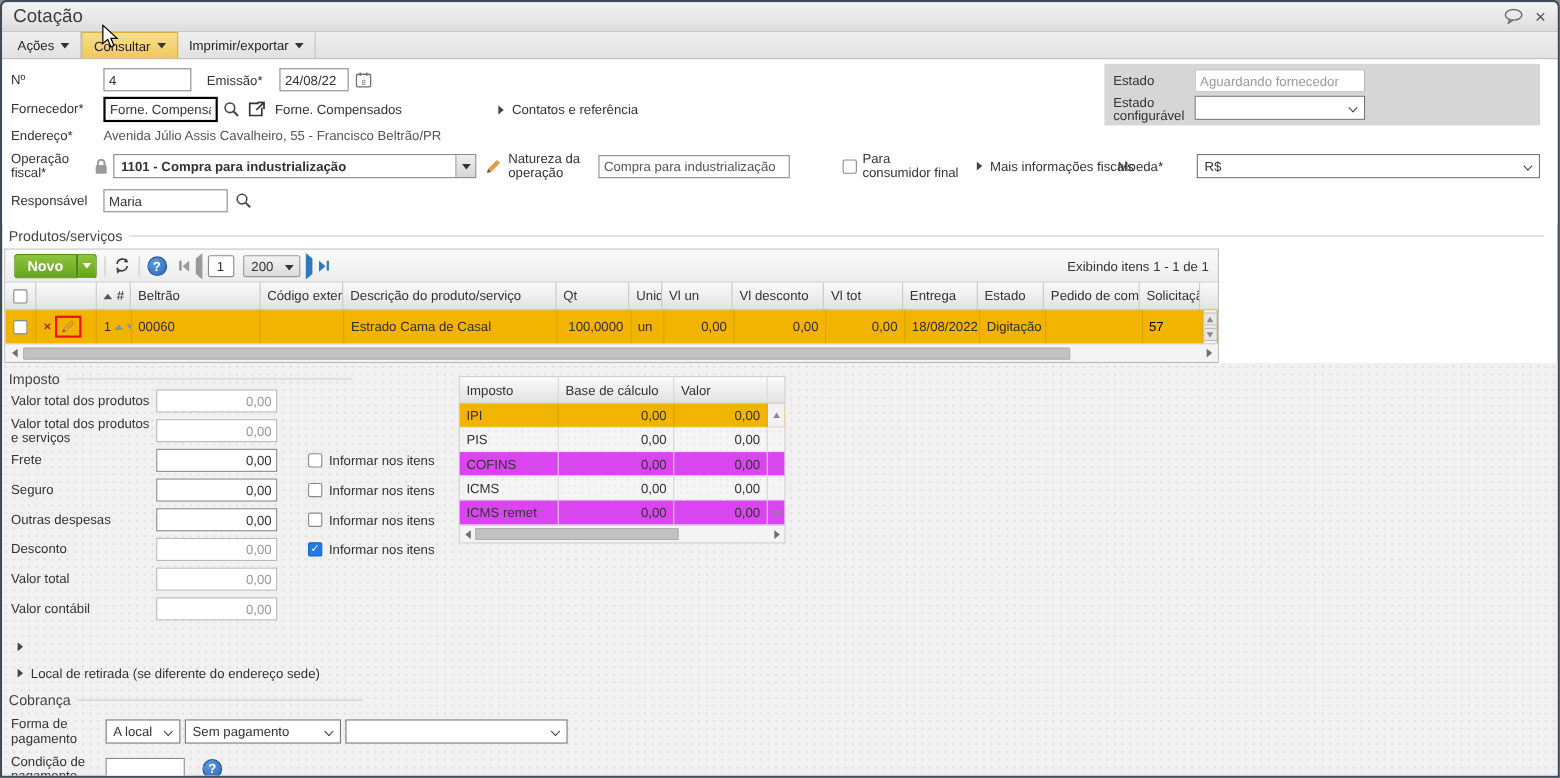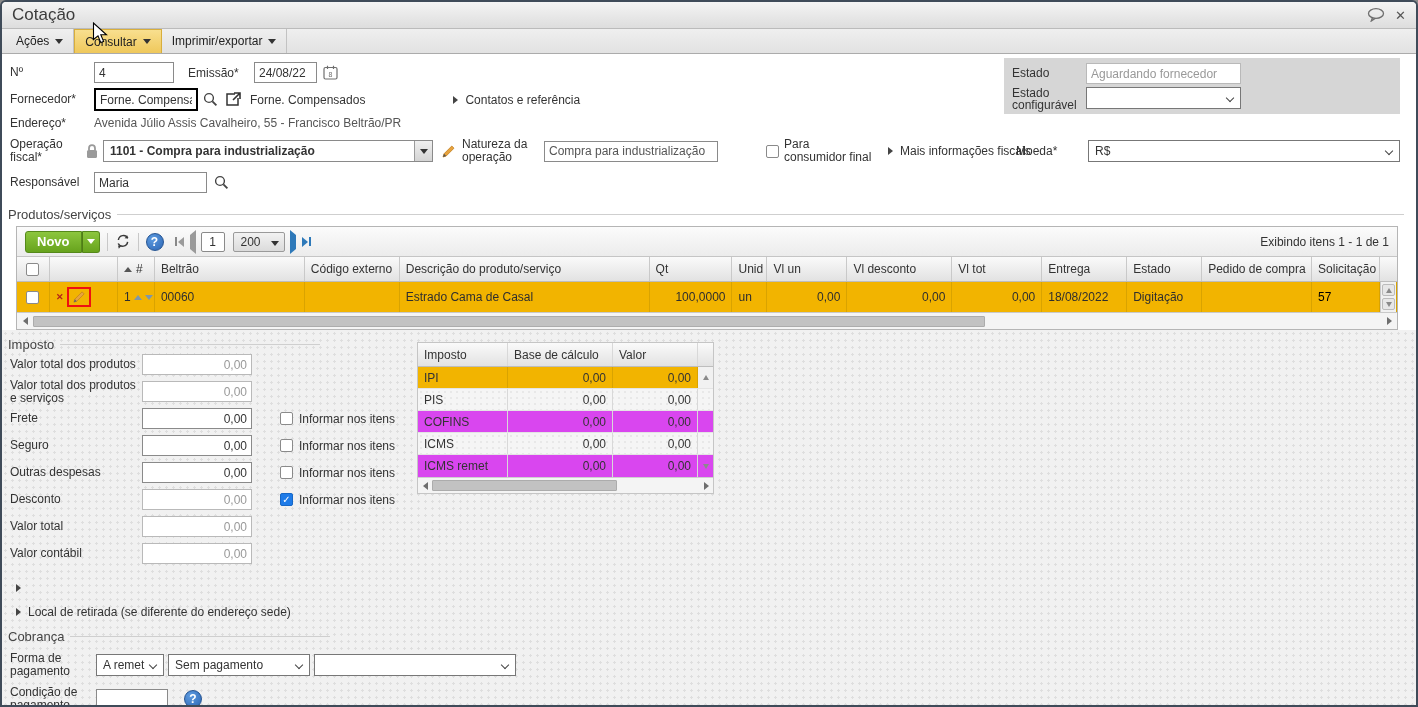--- a/index.html
+++ b/index.html
@@ -39,21 +39,21 @@
   .e-label { width:74px; flex-shrink:0; line-height:12px; padding-top:4px; }
 
   .moeda-group { position:absolute; right:16px; display:flex; align-items:center; }
 
   
   .section-hd { display:flex; align-items:center; gap:6px; padding-left:6px; height:20px; }
   .section-hd .s-title { font-size:13px; color:#444; white-space:nowrap; }
   .section-hd .line { flex:1; border-top:1px solid #CFCFCF; margin-right:12px; }
 
   
-  .grid-wrap { margin:2px 12px 0 14px; width:1382px; border:1px solid #B5B5B5; background:#fff; }
+  .grid-wrap { margin:2px 12px 0 2px; width:1104px; border:1px solid #B5B5B5; background:#fff; }
   .g-toolbar { height:30px; display:flex; align-items:center; gap:7px; padding:0 8px; background:linear-gradient(#FBFBFB,#ECECEC); border-bottom:1px solid #C5C5C5; }
   .novo { display:flex; height:22px; }
   .novo-main { display:flex; align-items:center; padding:0 11px; background:linear-gradient(#8CC63E,#67A31D); border:1px solid #55891A; border-radius:3px 0 0 3px; color:#fff; font-weight:bold; font-size:13px; }
   .novo-arrow { display:flex; align-items:center; justify-content:center; width:18px; background:linear-gradient(#8CC63E,#67A31D); border:1px solid #55891A; border-left:1px solid #4F7D16; border-radius:0 3px 3px 0; }
   .novo-arrow .tri-down { border-top-color:#fff; }
   .vsep { width:1px; height:18px; background:#C8C8C8; }
   .help-ic { width:18px; height:18px; border-radius:50%; background:radial-gradient(circle at 35% 30%, #5D9BE0, #2D66B4); color:#fff; font-weight:bold; font-size:12px; display:flex; align-items:center; justify-content:center; border:1px solid #255492; }
   .pg { display:flex; align-items:center; gap:2px; }
   .pg .bar { width:2px; height:9px; background:#888; }
   .pg .bar.b { background:#2E79B9; }
@@ -498,21 +498,21 @@
       <span>Local de retirada (se diferente do endereço sede)</span>
     </div>
 
     <div class="section-hd" style="margin-top:4px;">
       <span class="s-title">Cobrança</span>
       <span class="line" style="max-width:260px;"></span>
     </div>
     <div class="cob-row" style="margin-top:6px;">
       <span class="cob-label">Forma de pagamento</span>
       <div class="sel" style="width:68px; margin-right:4px;">
-        <span>A remet</span>
+        <span>A local</span>
           <span class="chev"></span>
       </div>
       <div class="sel" style="width:142px; margin-right:4px;">
         <span>Sem pagamento</span>
           <span class="chev"></span>
       </div>
       <div class="sel" style="width:202px;">
         <span></span>
           <span class="chev"></span>
       </div>

